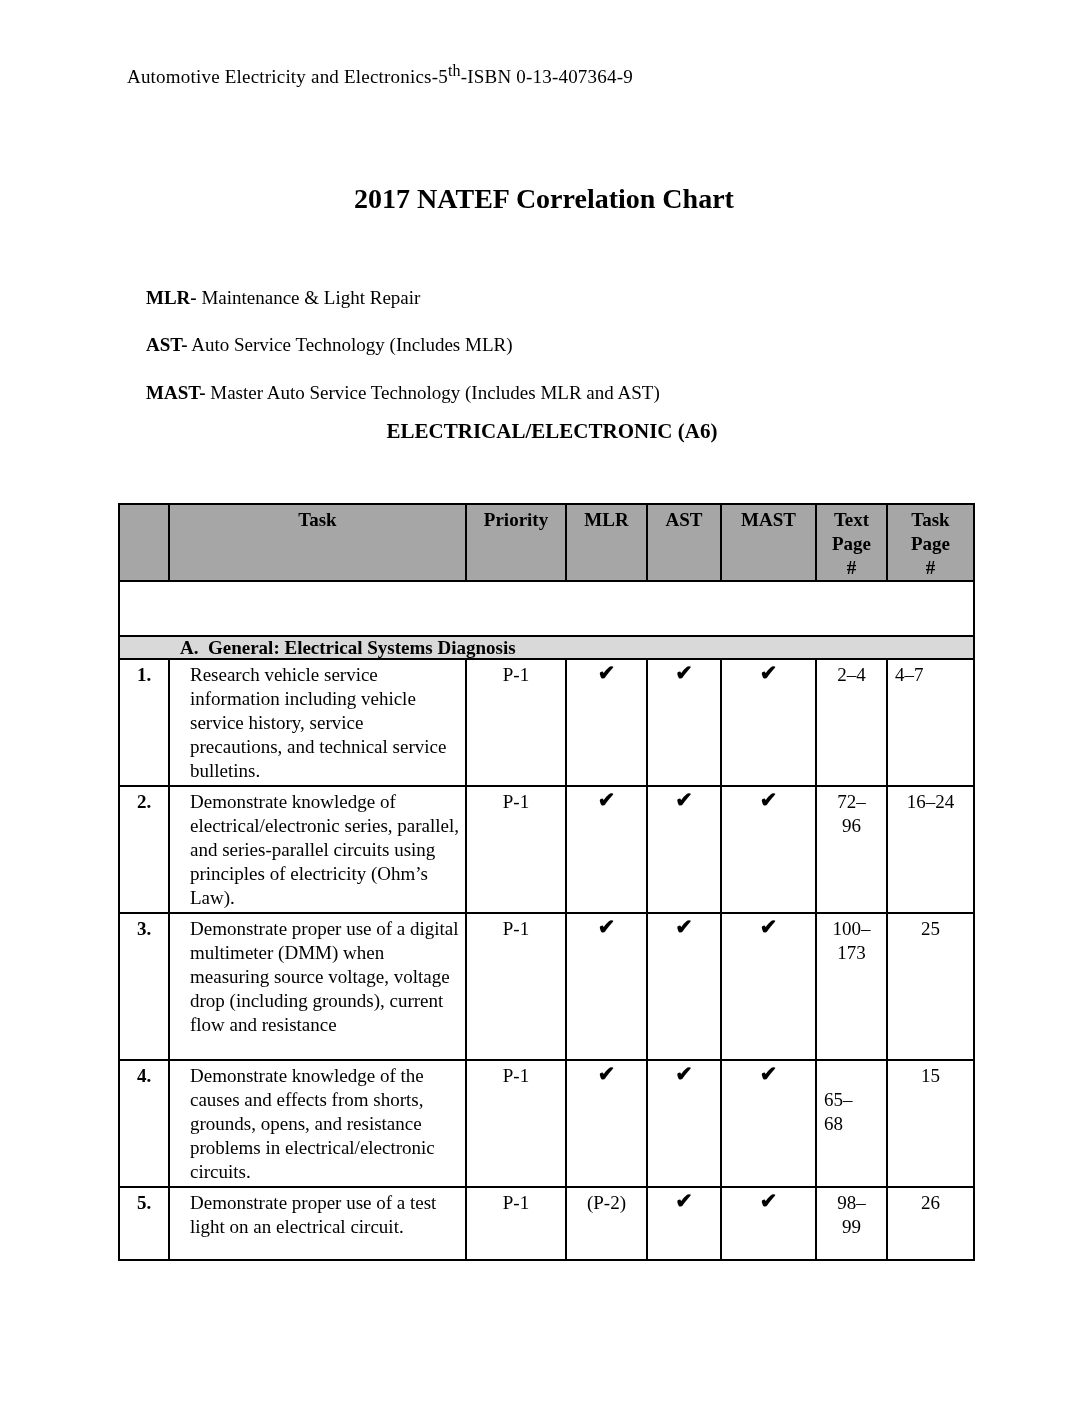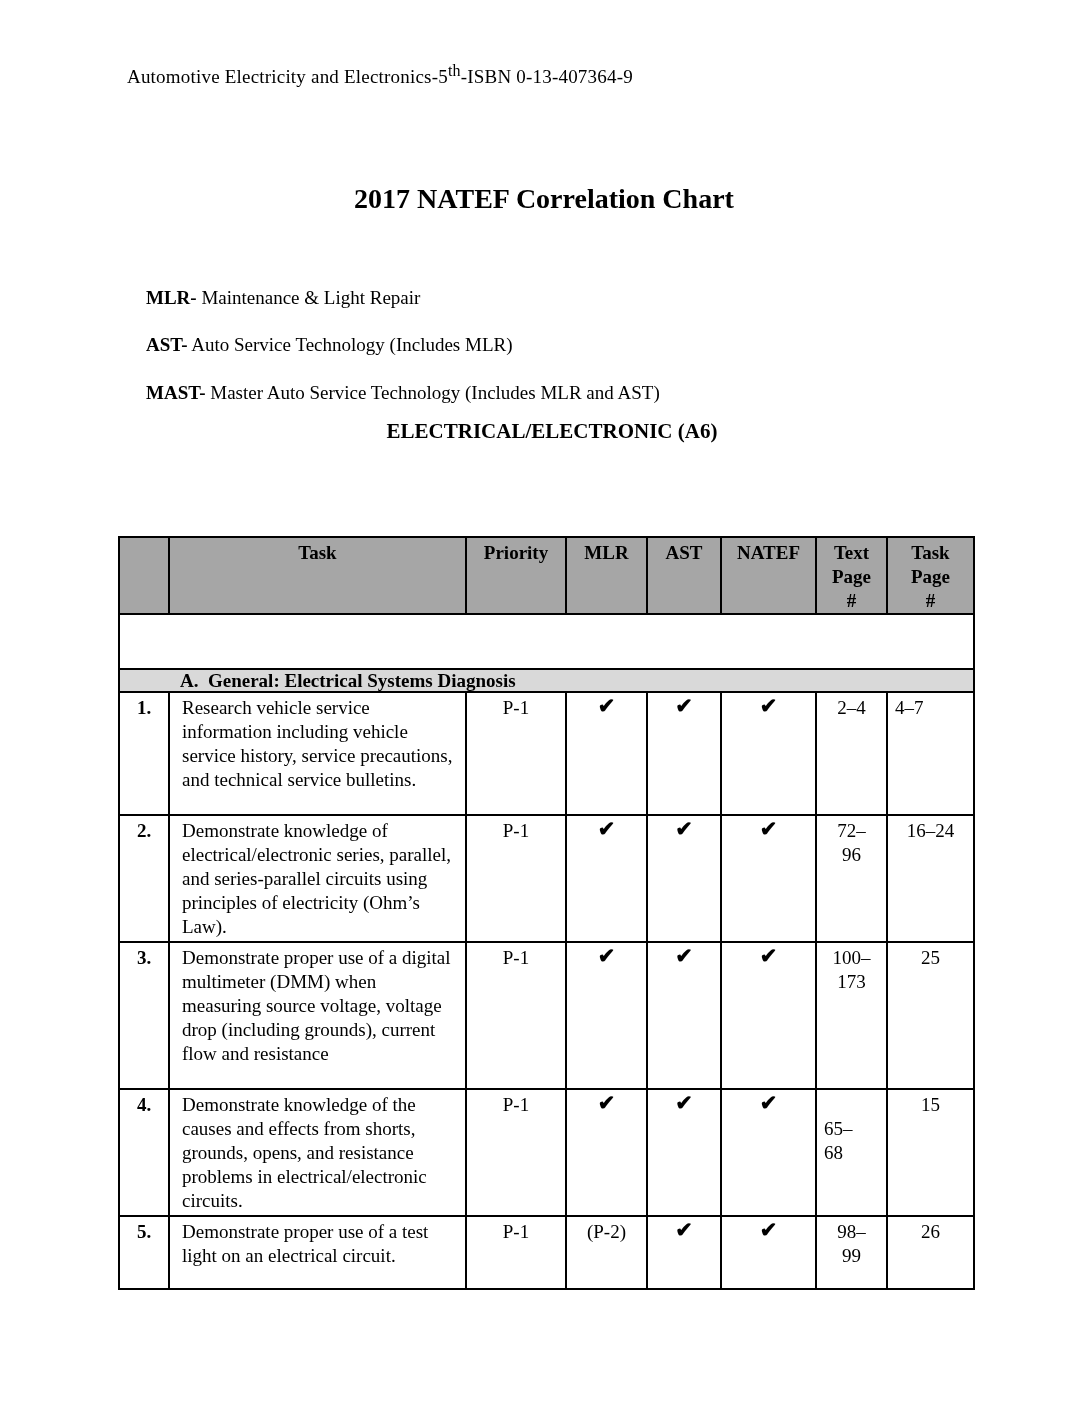--- a/index.html
+++ b/index.html
@@ -22,21 +22,21 @@
   .legend-line { position: absolute; left: 146px; font-size: 19px; }
   .legend-0 { top: 287px; }
   .legend-1 { top: 334px; }
   .legend-2 { top: 382px; }
   .legend-line b { font-weight: bold; }
   .section-title {
     position: absolute; left: 0; top: 419px; width: 1104px;
     text-align: center; font-size: 21px; font-weight: bold;
   }
   table.natef {
-    position: absolute; left: 118px; top: 536px;
+    position: absolute; left: 118px; top: 503px;
     border-collapse: collapse; table-layout: fixed;
     width: 855px;
     font-size: 19px; line-height: 24px;
   }
   table.natef td, table.natef th {
     border: 2px solid #000;
     vertical-align: top;
     overflow: hidden;
   }
   tr.header-row th {
@@ -48,21 +48,21 @@
   tr.header-row { height: 75px; }
   tr.spacer-row { height: 55px; }
   tr.spacer-row td { background: #ffffff; }
   tr.section-row { height: 16px; }
   tr.section-row td {
     background: #d9d9d9; font-weight: bold;
     padding-left: 60px; line-height: 21px;
     white-space: pre;
   }
   td.c-num { font-weight: bold; text-align: center; padding-top: 3px; }
-  td.c-task { padding: 3px 6px 2px 12px; }
+  td.c-task { padding: 3px 6px 2px 20px; }
   td.c-center { text-align: center; padding-top: 3px; }
   td.c-check { text-align: center; padding-top: 1px; font-weight: bold; font-size: 21px; }
   td.c-page { text-align: center; padding-top: 3px; white-space: pre-line; }
   td.ta-left { text-align: left; padding-left: 7px; }
   tr.r0 { height: 123px; }
   tr.r1 { height: 125px; }
   tr.r2 { height: 147px; }
   tr.r3 { height: 123px; }
   tr.r4 { height: 73px; }
 </style>
@@ -90,21 +90,21 @@
       <col style="width:71px">
       <col style="width:87px">
   </colgroup>
   <tbody>
     <tr class="header-row">
       <th></th>
       <th>Task</th>
       <th>Priority</th>
       <th>MLR</th>
       <th>AST</th>
-      <th>NATEF</th>
+      <th>MAST</th>
       <th>Text
 Page
 #</th>
       <th>Task
 Page
 #</th>
     </tr>
     <tr class="spacer-row">
       <td colspan="8"></td>
     </tr>

